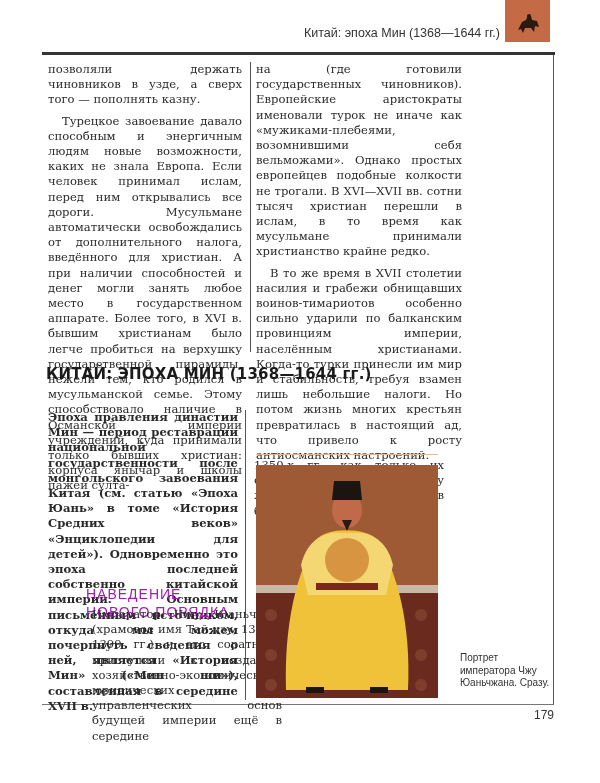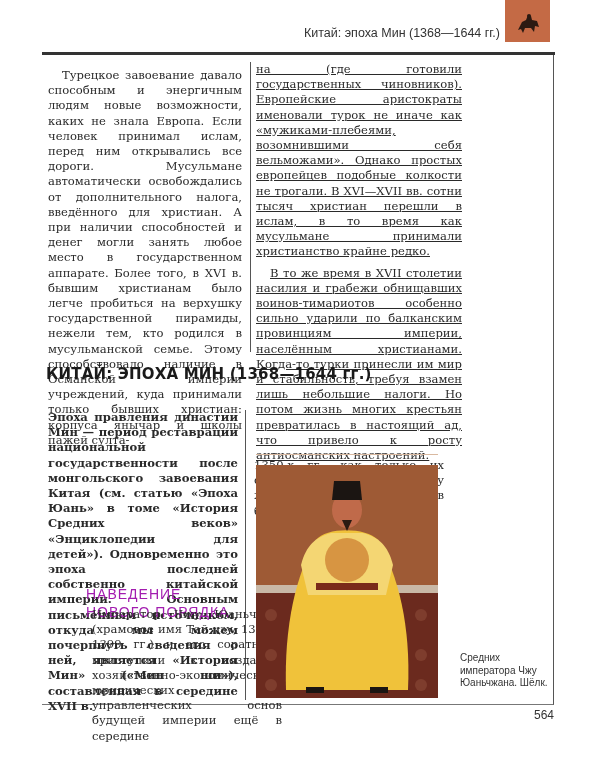--- a/index.html
+++ b/index.html
@@ -36,24 +36,25 @@
   <svg width="28" height="24" viewBox="0 0 28 24">
     <path d="M4 18 L8 10 L12 8 L14 3 L17 4 L18 8 L23 9 L25 15 L21 14 L20 20 L17 16 L11 16 L9 21 L7 17 Z" fill="#2b1a12"></path>
     <circle cx="15" cy="4" r="2" fill="#2b1a12"></circle>
   </svg>
 </div>
 <div class="abs running-head">Китай: эпоха Мин (1368—1644 гг.)</div>
 <div class="abs head-rule"></div>
 <div class="abs frame"></div>
 
 <div class="abs col" style="left:48px; top:62px; width:194px;">
+  <p>позволяли держать чиновников в узде, а сверх того — пополнять казну.</p>
   <p class="ind">Турецкое завоевание давало способным и энергичным людям новые возможности, каких не знала Европа. Если человек принимал ислам, перед ним открывались все дороги. Мусульмане автоматически освобождались от дополнительного налога, введённого для христиан. А при наличии способностей и денег могли занять любое место в государственном аппарате. Более того, в XVI в. бывшим христианам было легче пробиться на верхушку государственной пирамиды, нежели тем, кто родился в мусульманской семье. Этому способствовало наличие в Османской империи учреждений, куда принимали только бывших христиан: корпуса янычар и школы пажей султа-</p>
 </div>
 <div class="abs col-rule"></div>
-<div class="abs col" style="left:256px; top:62px; width:206px;text-decoration:underline;">
+<div class="abs col" style="left:256px; top:62px; width:206px;">
   <p>на (где готовили государственных чиновников). Европейские аристократы именовали турок не иначе как «мужиками-плебеями, возомнившими себя вельможами». Однако простых европейцев подобные колкости не трогали. В XVI—XVII вв. сотни тысяч христиан перешли в ислам, в то время как мусульмане принимали христианство крайне редко.</p>
   <p class="ind">В то же время в XVII столетии насилия и грабежи обнищавших воинов-тимариотов особенно сильно ударили по балканским провинциям империи, населённым христианами. Когда-то турки принесли им мир и стабильность, требуя взамен лишь небольшие налоги. Но потом жизнь многих крестьян превратилась в настоящий ад, что привело к росту антиосманских настроений.</p>
 </div>
 
 <div class="abs section-title">КИТАЙ: ЭПОХА МИН (1368—1644 гг.)</div>
 
 <div class="abs col" style="left:48px; top:410px; width:190px;font-weight:bold;">
   <p>Эпоха правления династии Мин — период реставрации национальной государственности после монгольского завоевания Китая (см. статью «Эпоха Юань» в томе «История Средних веков» «Энциклопедии для детей»). Одновременно это эпоха последней собственно китайской империи. Основным письменным источником, откуда мы можем почерпнуть сведения о ней, является «История Мин» («Мин ши»), составленная в середине XVII в.</p>
 </div>
 <div class="abs col-rule2"></div>
@@ -90,15 +91,15 @@
     <circle cx="91" cy="95" r="22" fill="#d18a3a" opacity="0.85"></circle>
     <rect x="60" y="118" width="62" height="7" fill="#7a2a1a"></rect>
     <ellipse cx="91" cy="45" rx="15" ry="18" fill="#c06a4a"></ellipse>
     <path d="M76 35 L78 16 L104 16 L106 35 Z" fill="#1b1512"></path>
     <path d="M86 55 L91 66 L96 55 Z" fill="#2b1a12"></path>
     <rect x="50" y="222" width="18" height="6" fill="#1b1512"></rect>
     <rect x="114" y="222" width="18" height="6" fill="#1b1512"></rect>
   </svg>
 </div>
 
-<div class="abs caption">Средних императора Чжу Юаньчжана. Шёлк.</div>
+<div class="abs caption">Портрет императора Чжу Юаньчжана. Сразу.</div>
 
-<div class="abs page-num">564</div>
+<div class="abs page-num">179</div>
 
 </body></html>

